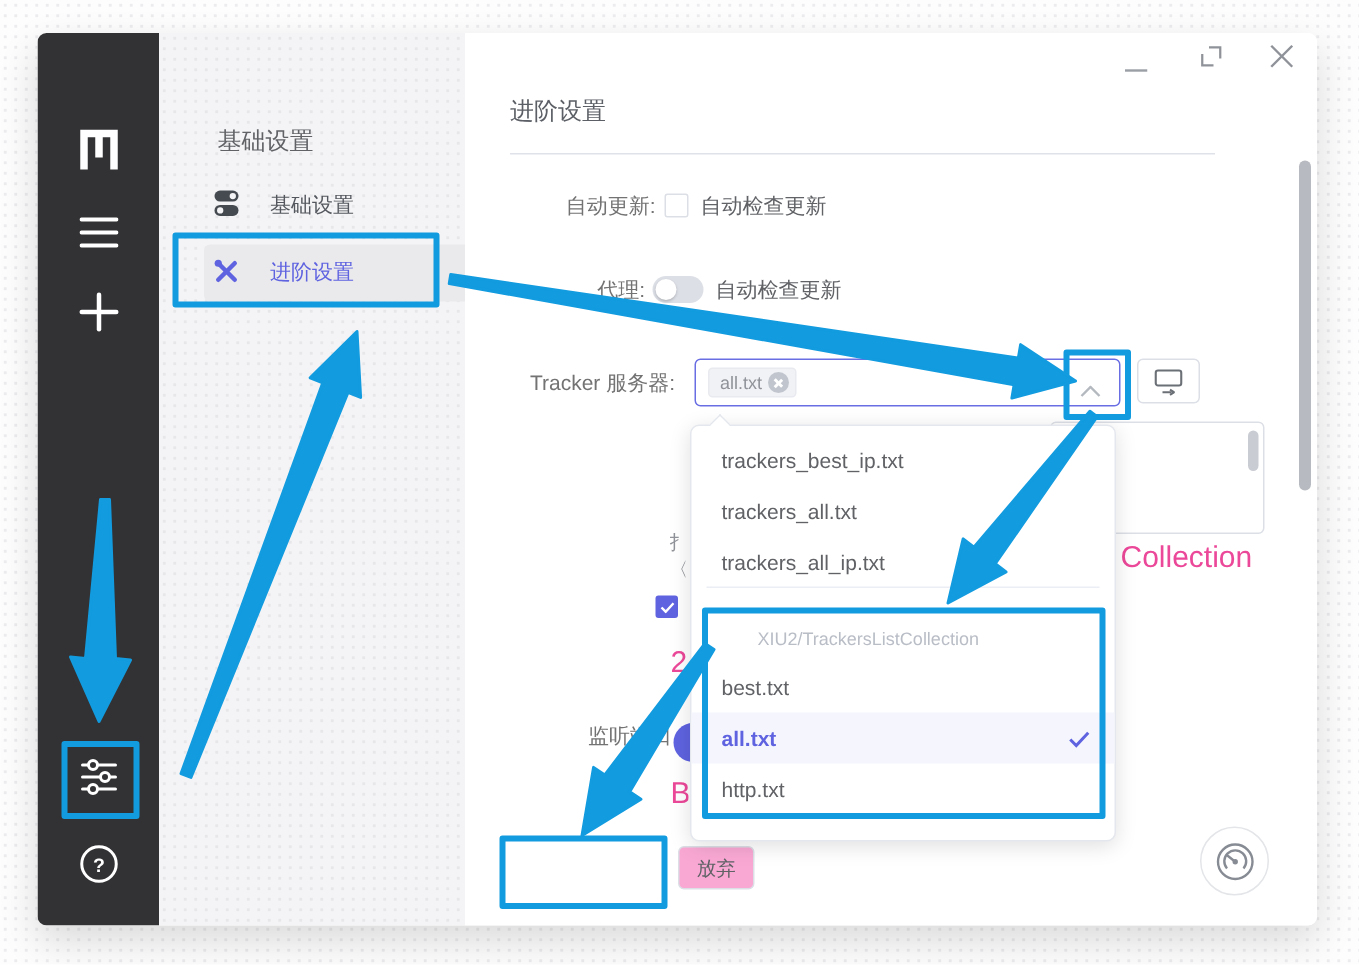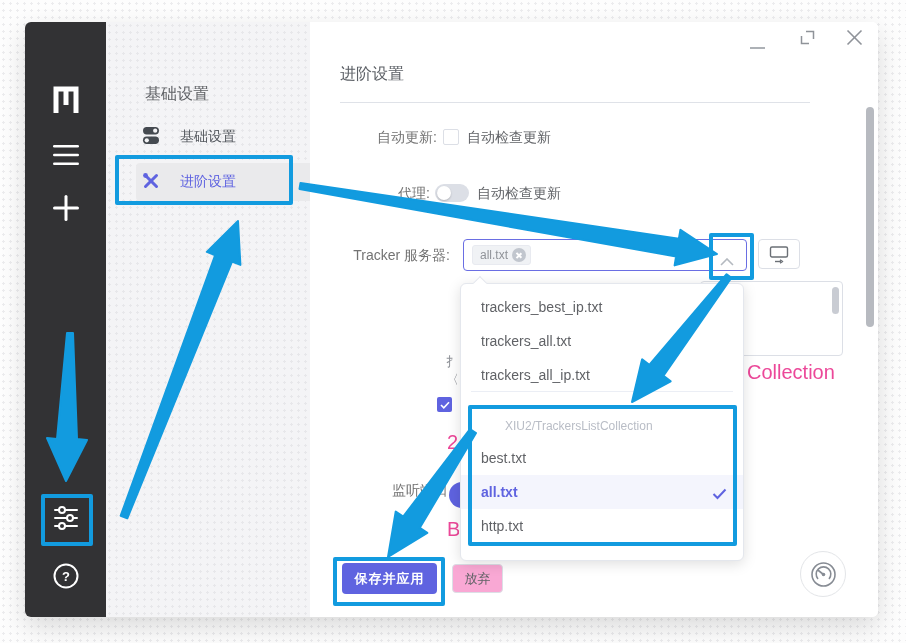--- a/index.html
+++ b/index.html
@@ -231,21 +231,20 @@
       <div class="chk-on" style="left:127px;top:375px">
         <svg width="10" height="8" viewBox="0 0 12 10">
             <polyline points="1,5 4.5,8.5 11,1.5" stroke="#fff" stroke-width="2" fill="none"></polyline>
           </svg>
       </div>
       <div class="frag" style="left:137px;top:409px;width:11px">2</div>
       <div class="flabel" style="left:0;width:138px;top:458px">监听端口</div>
       <div class="dot-on" style="left:139px;top:460px"></div>
       <div class="frag" style="left:137px;top:496px;width:12px">B</div>
 
-      <button class="btn-primary">保存并应用</button>
       <button class="btn-plain">放弃</button>
 
       <div class="gauge-btn">
         <svg width="27" height="27" viewBox="0 0 27 27">
             <g stroke="#878c94" stroke-width="1.6" fill="none">
               <circle cx="13.5" cy="13.5" r="11.5"></circle>
               <path d="M8,18 A7.3,7.3 0 1 1 19,18"></path>
               <line x1="13.5" y1="13.5" x2="7.8" y2="9"></line>
             </g>
             <circle cx="13.5" cy="13.5" r="1.8" fill="#878c94"></circle>

